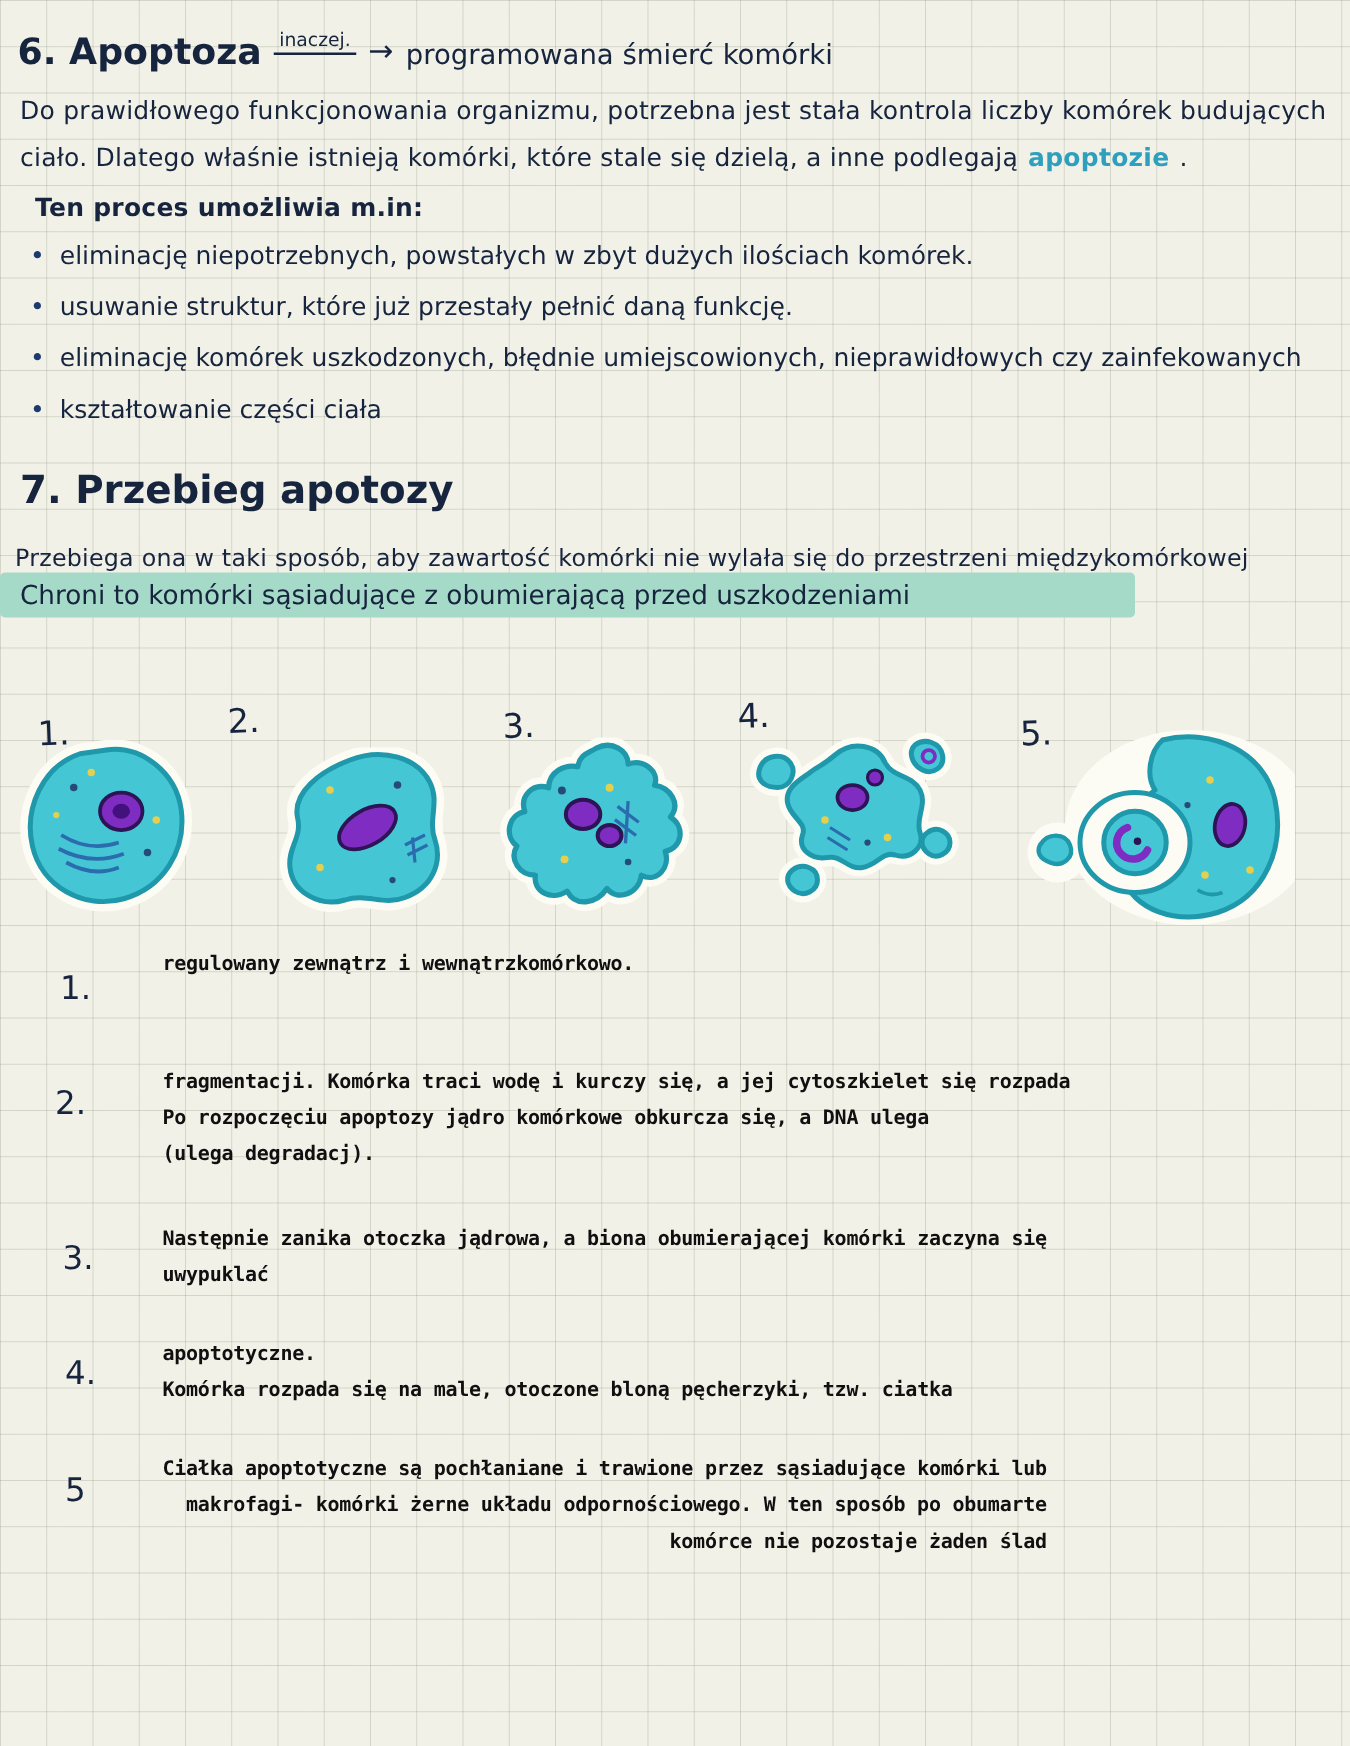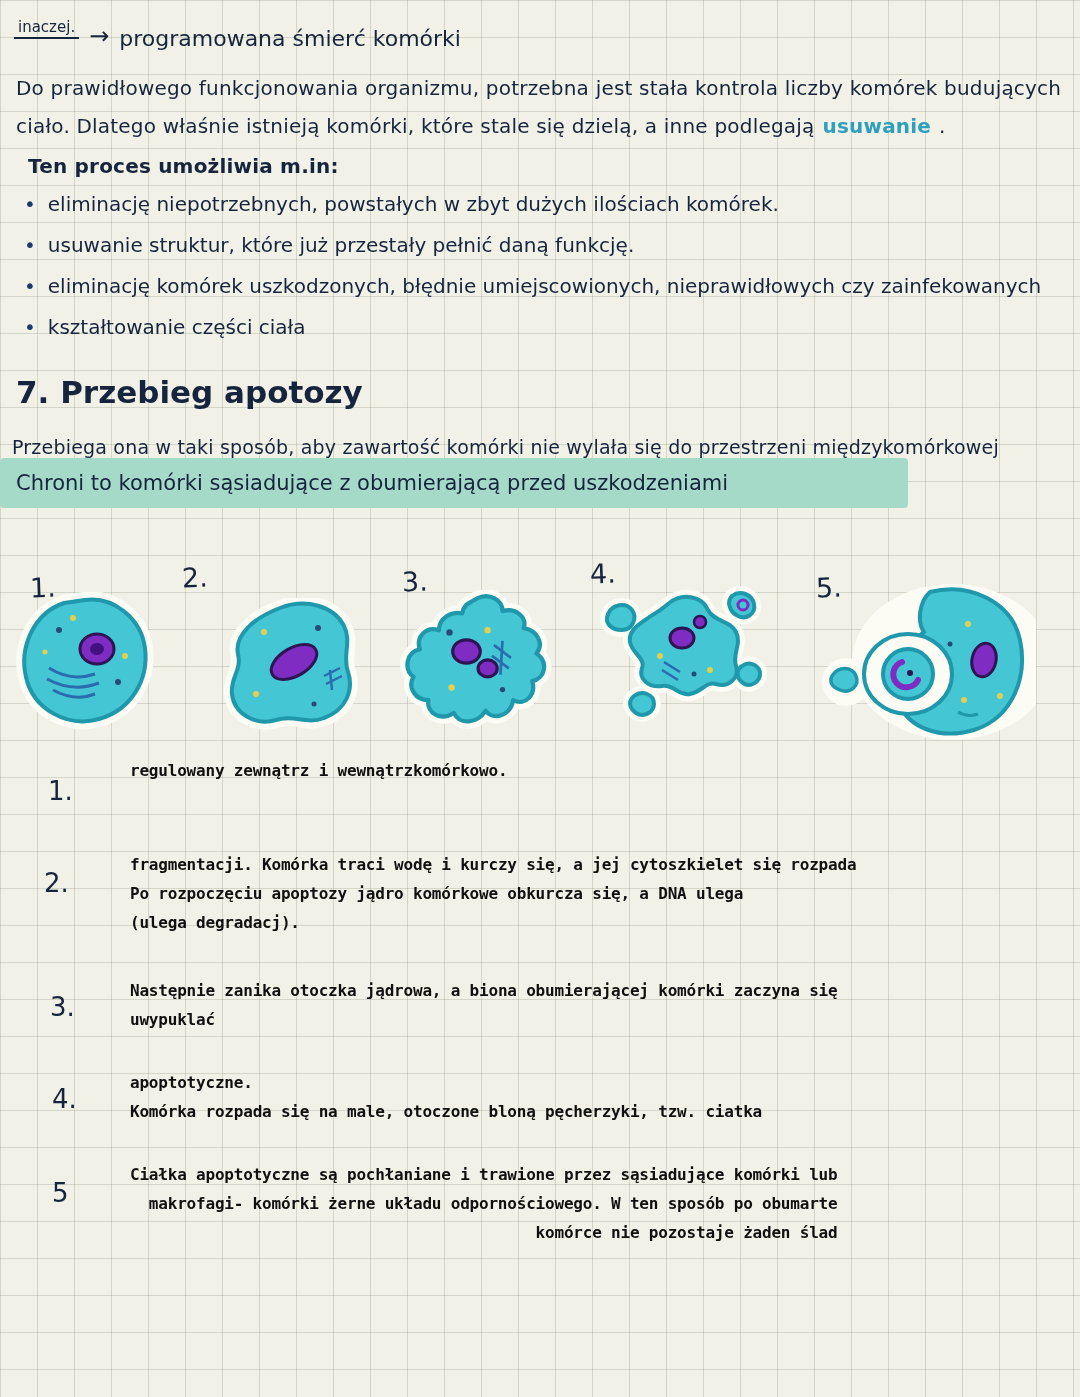--- a/index.html
+++ b/index.html
@@ -18,40 +18,41 @@
   .heading-row{display:flex;align-items:baseline;gap:10px;}
   .h-title{font-size:29px;font-weight:bold;}
   .h-annot{font-size:15px;border-bottom:2px solid #16243e;transform:translateY(-14px);padding:0 4px 1px 4px;}
   .h-arrow{font-size:24px;transform:translateY(-2px);}
   .h-sub{font-size:22px;}
   .term{color:#2f9fbe;font-weight:bold;margin:0 8px;}
   .bullet-row{display:flex;align-items:flex-start;gap:12px;margin-bottom:17px;}
   .bullet-dot{color:#1c3a6e;font-size:20px;line-height:24px;}
   .bullet-text{font-size:20px;color:#16243e;white-space:nowrap;}
   .sec7-title{font-size:31px;font-weight:bold;}
-  .highlight-bar{background:#a6dac8;border-radius:4px;height:50px;display:flex;align-items:center;padding-left:16px;box-sizing:border-box;}
+  .highlight-bar{background:#a6dac8;border-radius:4px;height:36px;display:flex;align-items:center;padding-left:16px;box-sizing:border-box;}
   .highlight-text{font-size:21px;color:#16243e;white-space:nowrap;}
   .stage-num{font-size:27px;color:#16243e;transform:rotate(-2deg);}
   .step-num{font-size:26px;color:#16243e;}
   .typed-line{font-family:"DejaVu Sans Mono",monospace;font-weight:bold;font-size:16px;line-height:29px;color:#101010;white-space:nowrap;letter-spacing:-0.2px;}
 </style>
 </head>
 <body>
 
 <div class="page">
 
   <div class="abs heading-row hand" style="left:14px;top:24px;">
+    <span class="h-title">6. Apoptoza</span>
     <span class="h-annot">inaczej.</span>
     <span class="h-arrow">→</span>
     <span class="h-sub">programowana śmierć komórki</span>
   </div>
 
   <div class="abs hand hand-line" style="left:16px;top:76px;">Do prawidłowego funkcjonowania organizmu, potrzebna jest stała kontrola liczby komórek budujących</div>
   <div class="abs hand hand-line" style="left:16px;top:114px;">
-    <span>ciało. Dlatego właśnie istnieją komórki, które stale się dzielą, a inne podlegają</span><span class="term">usuwanie</span><span>.</span>
+    <span>ciało. Dlatego właśnie istnieją komórki, które stale się dzielą, a inne podlegają</span><span class="term">apoptozie</span><span>.</span>
   </div>
   <div class="abs hand hand-line" style="left:28px;top:154px;font-weight:bold;">Ten proces umożliwia m.in:</div>
 
   <div class="abs" style="left:24px;top:192px;">
     <div class="bullet-row">
       <span class="bullet-dot">•</span>
       <span class="bullet-text">eliminację niepotrzebnych, powstałych w zbyt dużych ilościach komórek.</span>
     </div>
     <div class="bullet-row">
       <span class="bullet-dot">•</span>

